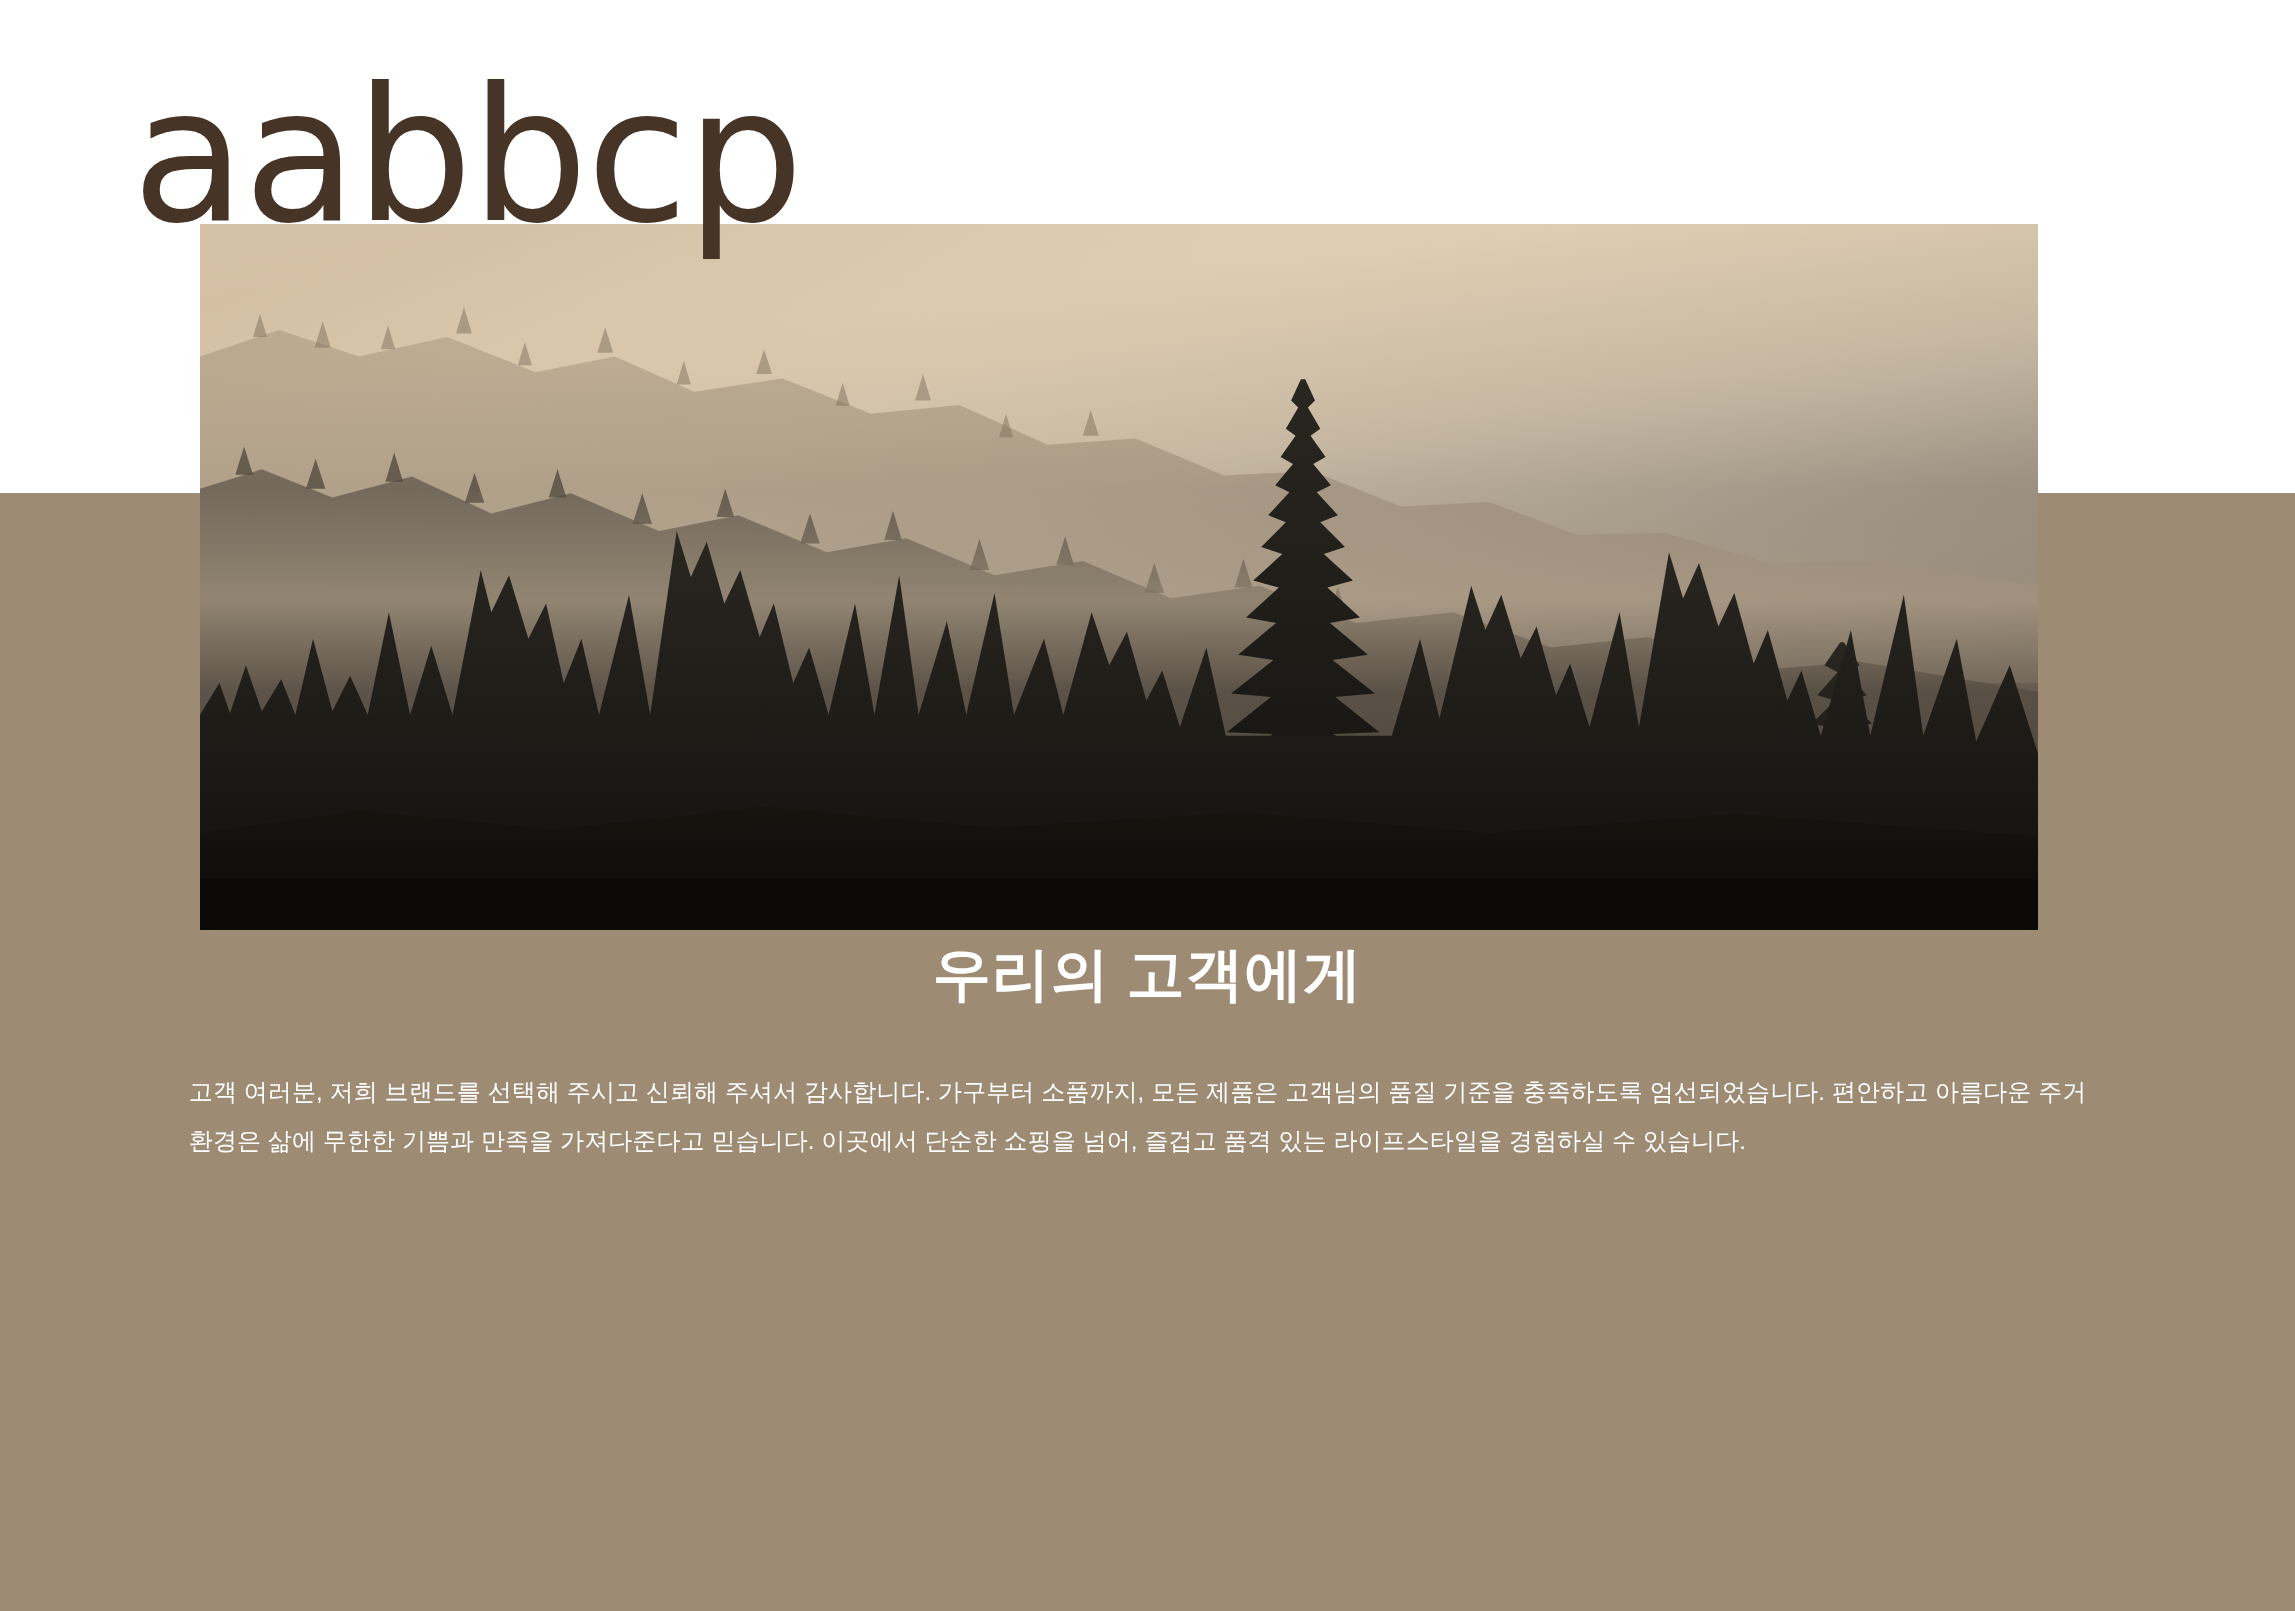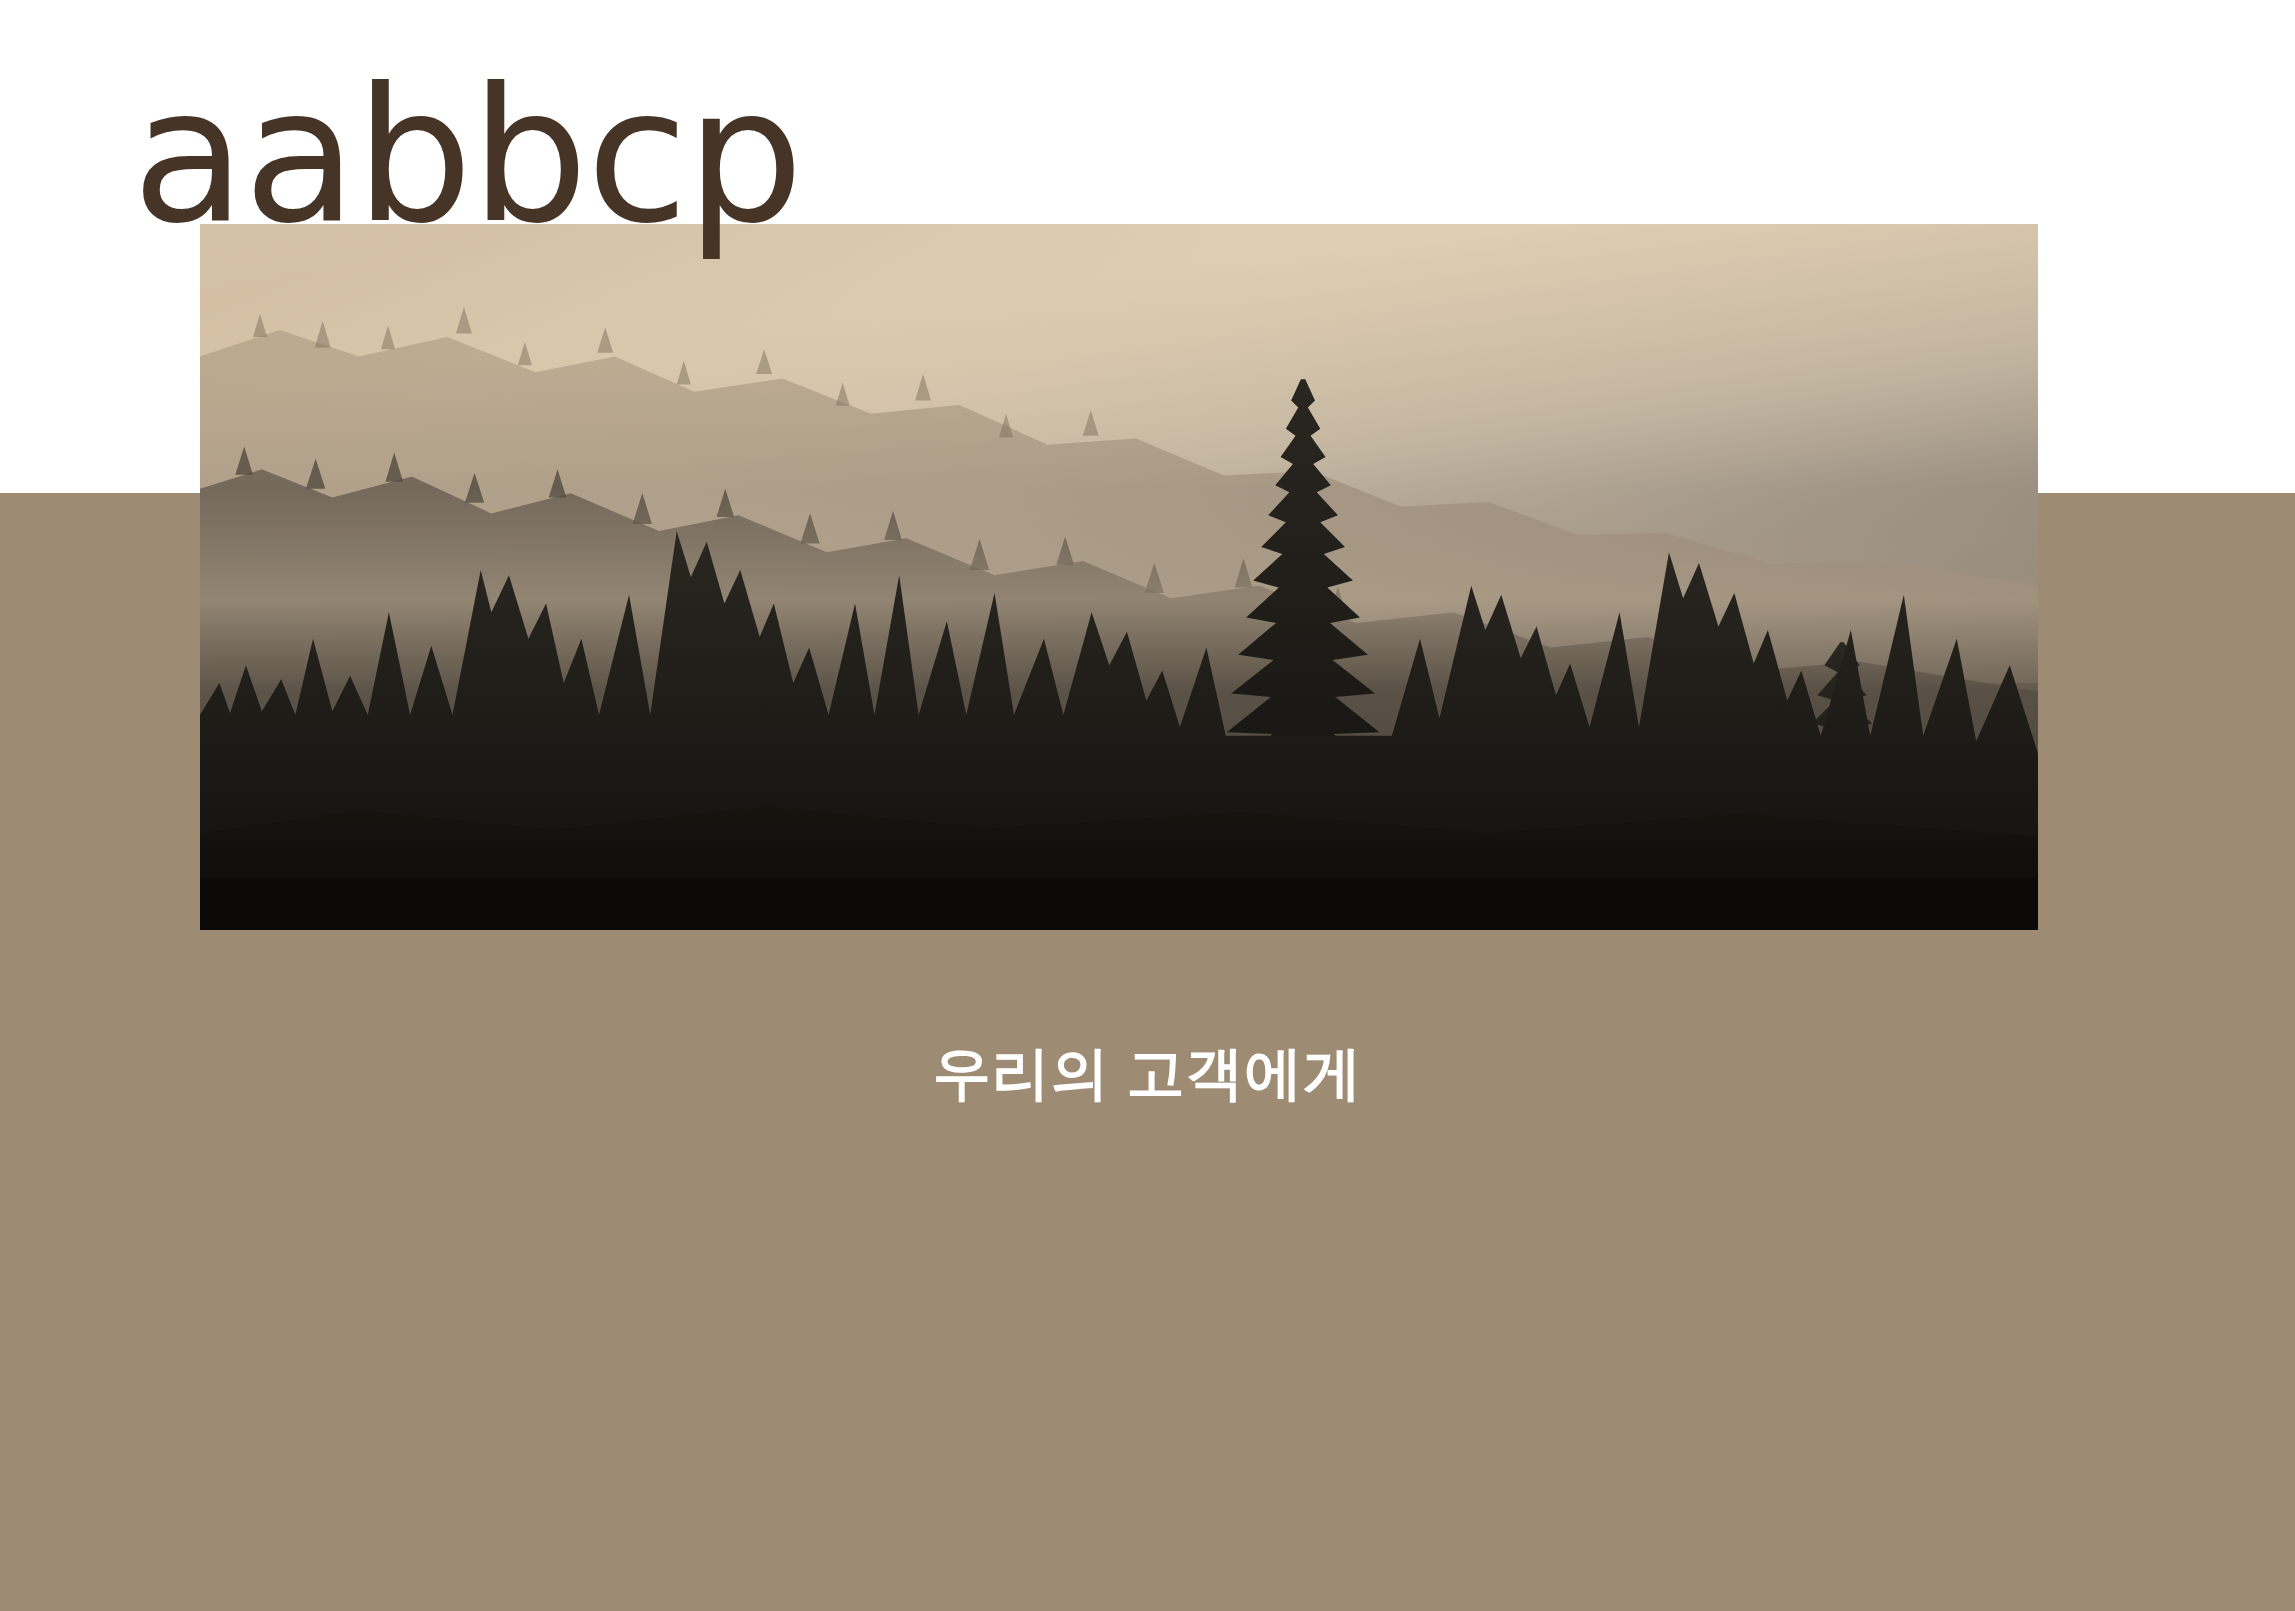--- a/index.html
+++ b/index.html
@@ -69,21 +69,21 @@
     font-weight: 400;
     font-family: "DejaVu Sans", "Liberation Sans", sans-serif;
     white-space: nowrap;
     user-select: none;
   }
 
   
   #content {
     position: absolute;
     left: 0;
-    top: 979px;
+    top: 880px;
     width: 2295px;
   }
 
   #page-title {
     margin-top: 58px;
     text-align: center;
     color: #FFFFFF;
     font-size: 58px;
     font-weight: 700;
     letter-spacing: 0.9px;
@@ -243,17 +243,18 @@
       <rect x="0" y="742" width="2082" height="58" fill="#0A0907"></rect>
     </svg>
   </div>
 
   <div id="logo">aabbcp</div>
 
   <div id="content">
     <h1 id="page-title">우리의 고객에게</h1>
 
     <div id="body-copy">
+      <p class="paragraph">고객 여러분, 저희 브랜드를 선택해 주시고 신뢰해 주셔서 감사합니다. 가구부터 소품까지, 모든 제품은 고객님의 품질 기준을 충족하도록 엄선되었습니다. 편안하고 아름다운 주거 환경은 삶에 무한한 기쁨과 만족을 가져다준다고 믿습니다. 이곳에서 단순한 쇼핑을 넘어, 즐겁고 품격 있는 라이프스타일을 경험하실 수 있습니다.</p>
     </div>
   </div>
 
 </div>
 
 
 </body></html>

